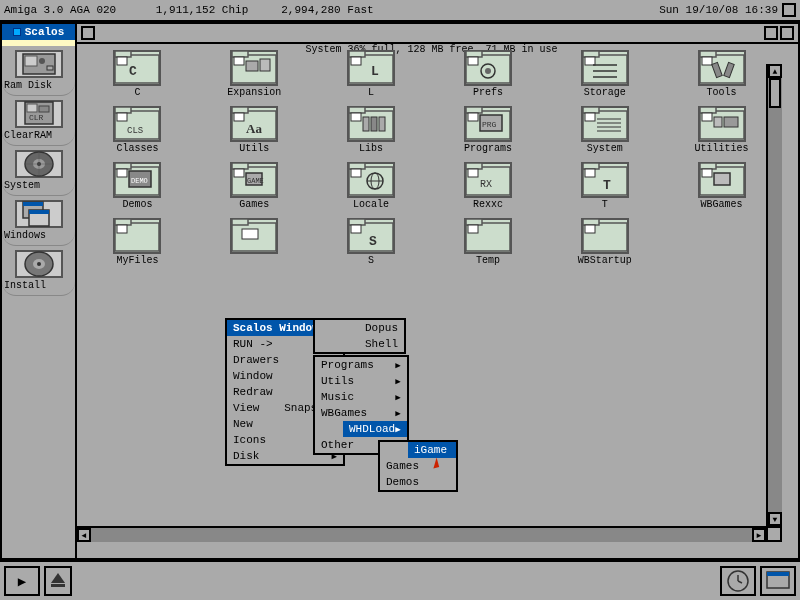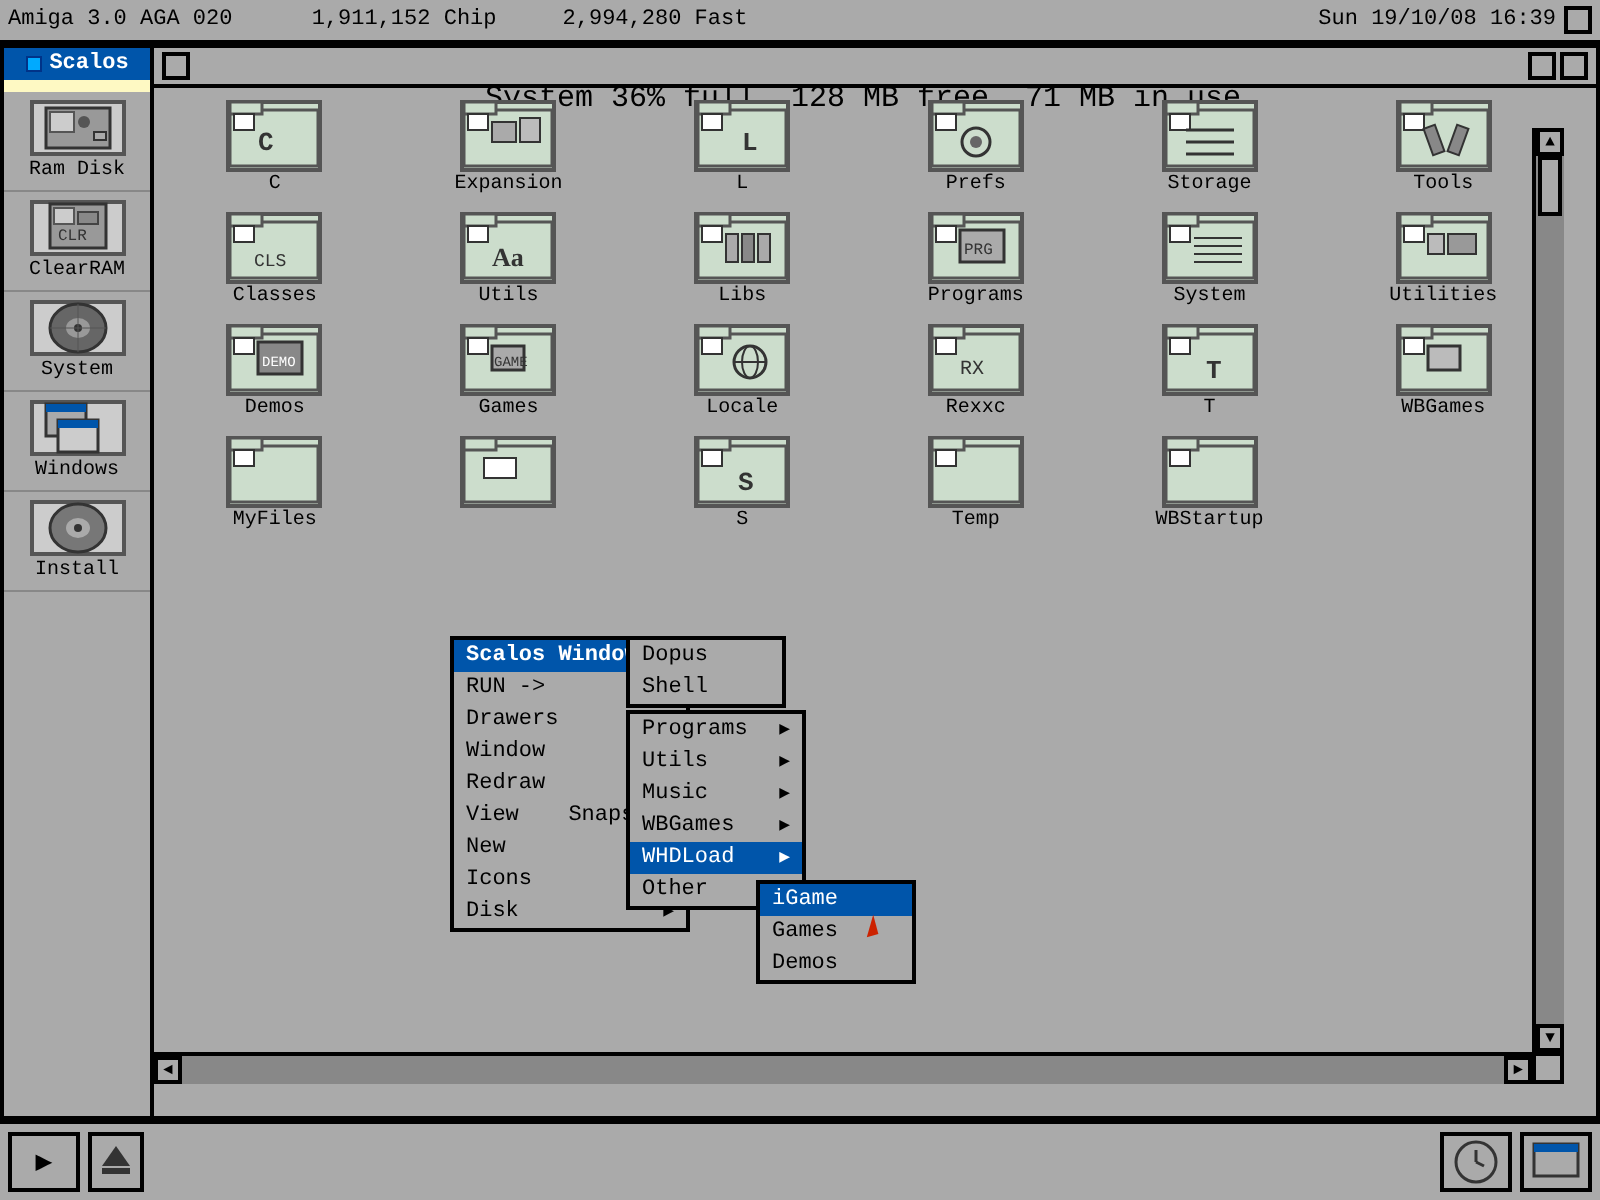--- a/index.html
+++ b/index.html
@@ -64,24 +64,25 @@
       gap: 4px;
     }
     .sidebar-title-dot {
       width: 8px; height: 8px;
       background: #00aaff;
       border: 1px solid #003388;
       display: inline-block;
     }
 
     .sidebar-item {
-      text-align: center;
+      text-align: left;
       padding: 4px 2px;
       border-bottom: 1px solid #888;
       cursor: pointer;
+      border-radius: 14px;
     }
     .sidebar-icon {
       width: 48px;
       height: 28px;
       margin: 0 auto 2px;
       background: #cccccc;
       border: 2px solid #555;
       display: flex;
       align-items: center;
       justify-content: center;
@@ -105,21 +106,21 @@
     }
     .wb-close {
       width: 14px; height: 14px;
       background: #aaaaaa;
       border: 2px solid #000;
       margin-right: 4px;
       cursor: pointer;
       display: flex; align-items: center; justify-content: center;
       font-size: 9px;
     }
-    .wb-title { flex: 1; text-align: center; font-size: 15px; margin-top: 32px; }
+    .wb-title { flex: 1; text-align: center; font-size: 10px; margin-top: 32px; }
     .wb-controls { display: flex; gap: 2px; }
     .wb-btn {
       width: 14px; height: 14px;
       background: #aaaaaa;
       border: 2px solid #000;
       cursor: pointer;
     }
 
     
     .file-grid {
@@ -220,32 +221,33 @@
     .menu-item {
       padding: 2px 6px;
       cursor: pointer;
       font-size: 11px;
       color: #000;
       display: flex;
       align-items: center;
       justify-content: space-between;
       white-space: nowrap;
     }
-    .menu-item.highlighted { background: #0055aa; color: #fff; }
+    .menu-item.highlighted { background: #0055aa; color: #fff; margin-left: 28px; }
     .menu-arrow { font-size: 9px; }
 
     
     .submenu-run {
       position: absolute;
       top: 318px;
       left: 313px;
       background: #aaaaaa;
       border: 2px solid #000;
       z-index: 101;
       min-width: 80px;
+      padding-left: 44px;
     }
 
     
     .submenu-programs {
       position: absolute;
       top: 355px;
       left: 313px;
       background: #aaaaaa;
       border: 2px solid #000;
       z-index: 101;

